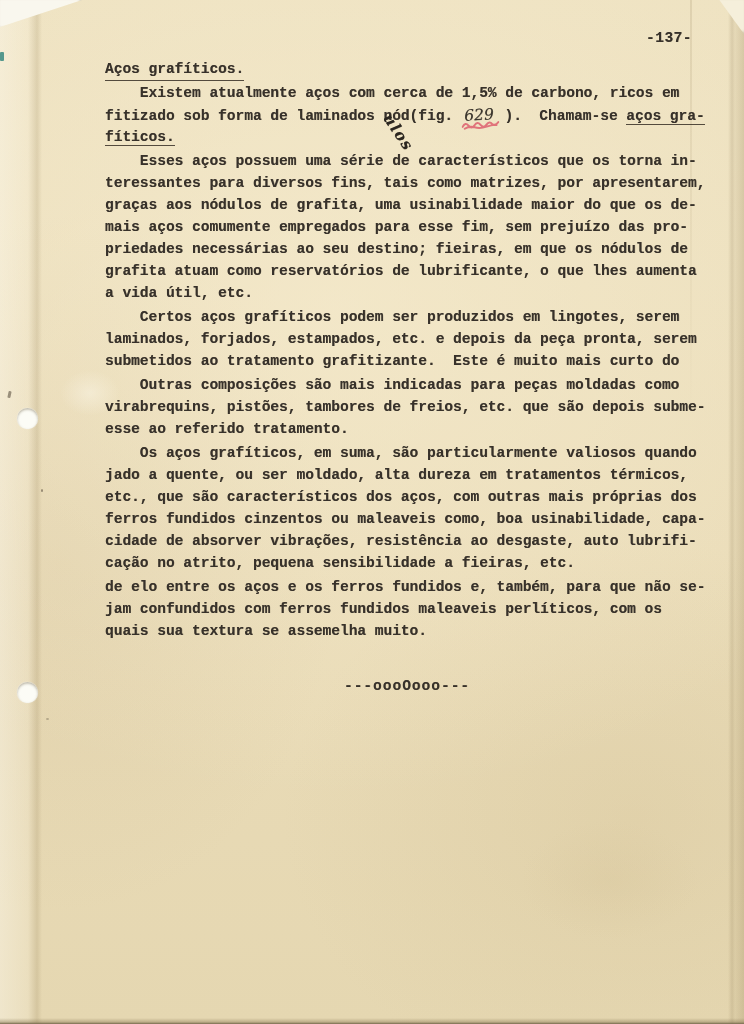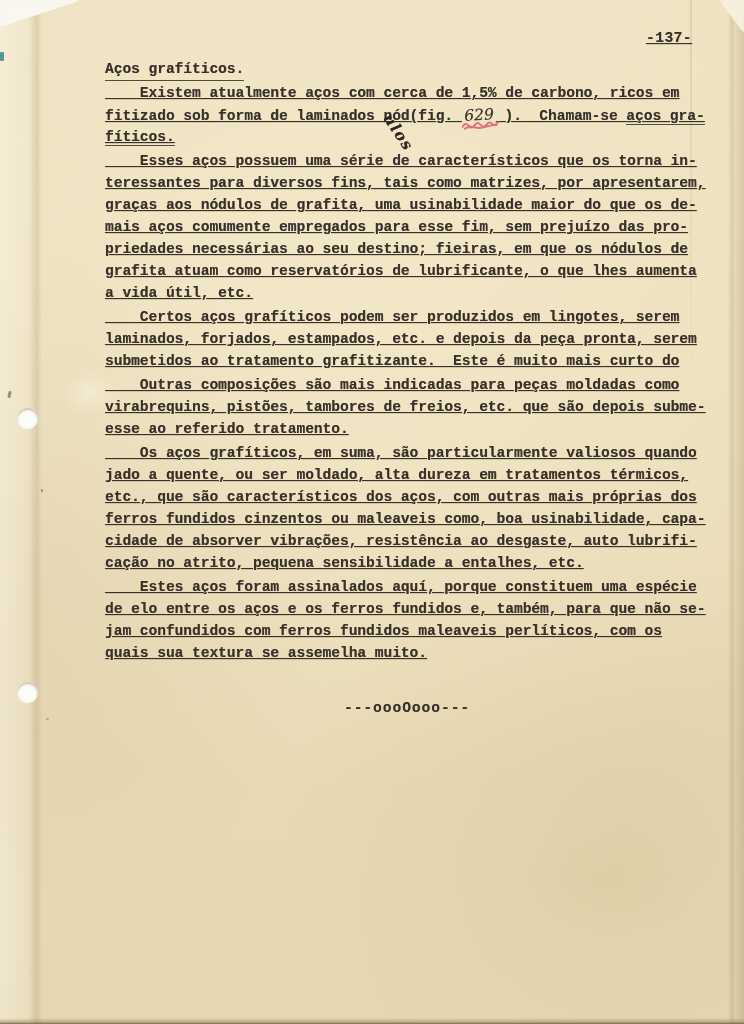--- a/index.html
+++ b/index.html
@@ -38,23 +38,23 @@
   .spk4{left:46px;top:718px;width:3px;height:2px;opacity:.6;}
   .blotch{position:absolute;pointer-events:none;border-radius:50%;}
   .bl1{left:60px;top:370px;width:60px;height:46px;background:radial-gradient(rgba(250,245,230,.5), rgba(250,245,230,0) 70%);}
   .bl2{left:520px;top:820px;width:180px;height:120px;background:radial-gradient(rgba(205,186,142,.18), rgba(205,186,142,0) 70%);}
 
   
   .typed, .page-number{
     color:#37312a;font-weight:bold;font-size:14.5px;
     text-shadow:0.3px 0.3px 0.6px rgba(55,47,38,.55);
   }
-  .page-number{position:absolute;left:646px;top:30px;letter-spacing:.5px;text-decoration:underline;}
+  .page-number{position:absolute;left:646px;top:30px;letter-spacing:.5px;}
   .content{position:absolute;left:105px;top:58px;width:604px;}
-  .line{height:22px;line-height:22px;white-space:pre;text-decoration:underline;}
+  .line{height:22px;line-height:22px;white-space:pre;}
   .para{margin:0 9px 2px 0;}
   .title-block{margin:0 0 2px 0;}
   .u{border-bottom:1.6px solid rgba(55,47,38,.85);padding-bottom:0px;}
   .title-inner{display:inline-block;}
   .line3{position:relative;}
   .hand{font-family:"DejaVu Serif","Liberation Serif",serif;font-style:italic;color:#2b2620;}
   .hand-ulos{
     position:absolute;left:291px;top:5px;z-index:3;
     font-size:15px;font-weight:bold;letter-spacing:1.5px;
     transform:rotate(56deg);transform-origin:top left;
@@ -119,24 +119,23 @@
         <div class="line">    Outras composições são mais indicadas para peças moldadas como</div>
         <div class="line">virabrequins, pistões, tambores de freios, etc. que são depois subme-</div>
         <div class="line">esse ao referido tratamento.</div>
       </div>
     <div class="para">
         <div class="line">    Os aços grafíticos, em suma, são particularmente valiosos quando</div>
         <div class="line">jado a quente, ou ser moldado, alta dureza em tratamentos térmicos,</div>
         <div class="line">etc., que são característicos dos aços, com outras mais próprias dos</div>
         <div class="line">ferros fundidos cinzentos ou maleaveis como, boa usinabilidade, capa-</div>
         <div class="line">cidade de absorver vibrações, resistência ao desgaste, auto lubrifi-</div>
-        <div class="line">cação no atrito, pequena sensibilidade a entalhes, etc.</div>
+        <div class="line">cação no atrito, pequena sensibilidade a fieiras, etc.</div>
       </div>
     <div class="para">
-        <div class="line">    Estes aços foram assinalados aquí, porque constituem uma espécie</div>
         <div class="line">de elo entre os aços e os ferros fundidos e, também, para que não se-</div>
         <div class="line">jam confundidos com ferros fundidos maleaveis perlíticos, com os</div>
         <div class="line">quais sua textura se assemelha muito.</div>
       </div>
 
     <div class="divider">---oooOooo---</div>
   </div>
 
 </div>
 

